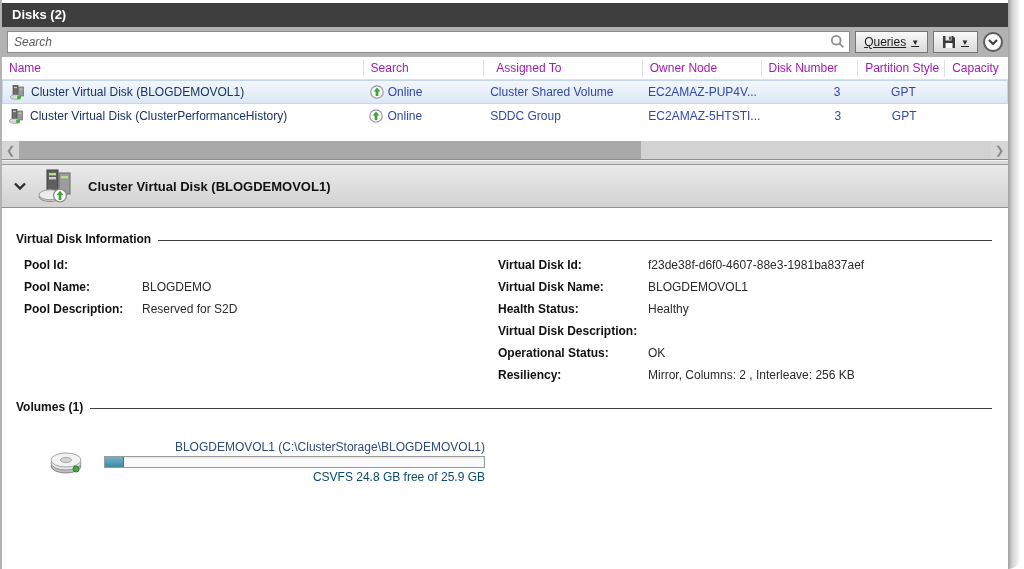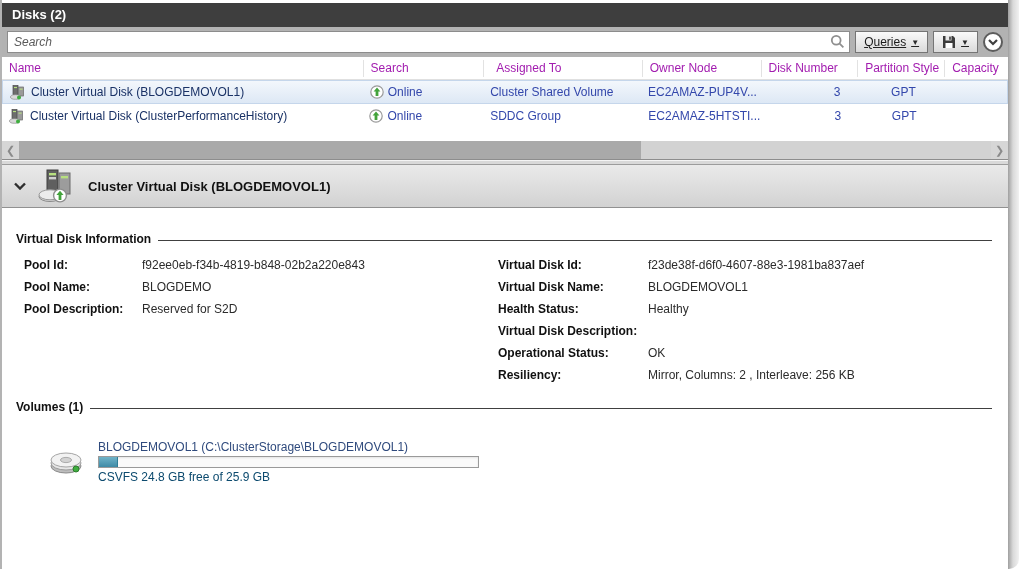--- a/index.html
+++ b/index.html
@@ -72,21 +72,21 @@
 
   .infocols { display:flex; }
   .icol-left { width:482px; padding-left:8px; }
   .icol-right { flex:1; }
   .irow { margin-bottom:7px; display:flex; line-height:15px; }
   .ilabel { font-weight:bold; color:#111; }
   .icol-left .ilabel { width:118px; flex:0 0 118px; }
   .icol-right .ilabel { width:150px; flex:0 0 150px; }
   .ivalue { color:#2b2b2b; }
 
-  .volwrap { margin:26px 0 0 33px; display:flex; align-items:center; gap:13px; }
+  .volwrap { margin:26px 0 0 33px; display:flex; align-items:center; gap:19px;text-align:right; }
   .volinfo .volname { color:#2f4a7d; margin-bottom:2px; }
   .volbar { width:381px; height:12px; border:1px solid #9a9a9a; background:#fafafa;
             box-shadow:inset 0 1px 2px #e4e4e4; }
   .volfill { height:100%; background:linear-gradient(#6fb3c9,#3f8aa6); border-right:1px solid #2e7d96; }
   .volcap { color:#0c4a6e; margin-top:2px; }
 
   svg { display:block; }
 </style>
 </head>
 <body>
@@ -235,21 +235,20 @@
 
     <div class="secline">
       <span class="sectitle">Virtual Disk Information</span>
       <span class="rule"></span>
     </div>
 
     <div class="infocols">
       <div class="icol-left">
         <div class="irow">
           <span class="ilabel">Pool Id:</span>
-          <span class="ivalue">f92ee0eb-f34b-4819-b848-02b2a220e843</span>
         </div>
         <div class="irow">
           <span class="ilabel">Pool Name:</span>
           <span class="ivalue">BLOGDEMO</span>
         </div>
         <div class="irow">
           <span class="ilabel">Pool Description:</span>
           <span class="ivalue">Reserved for S2D</span>
         </div>
       </div>

